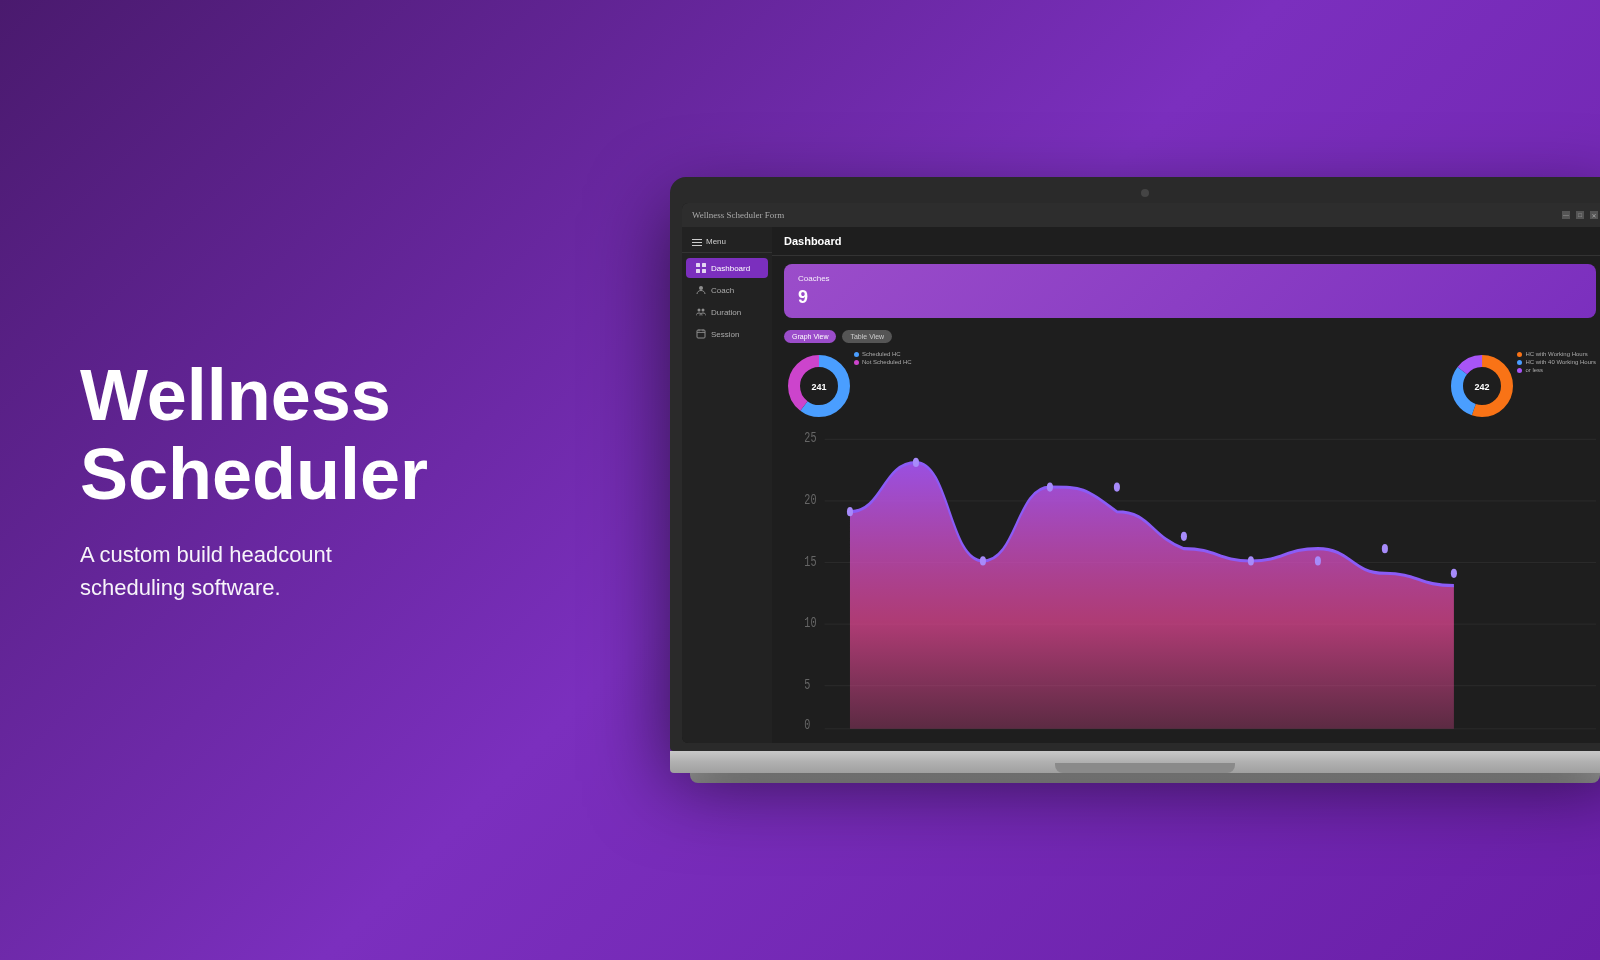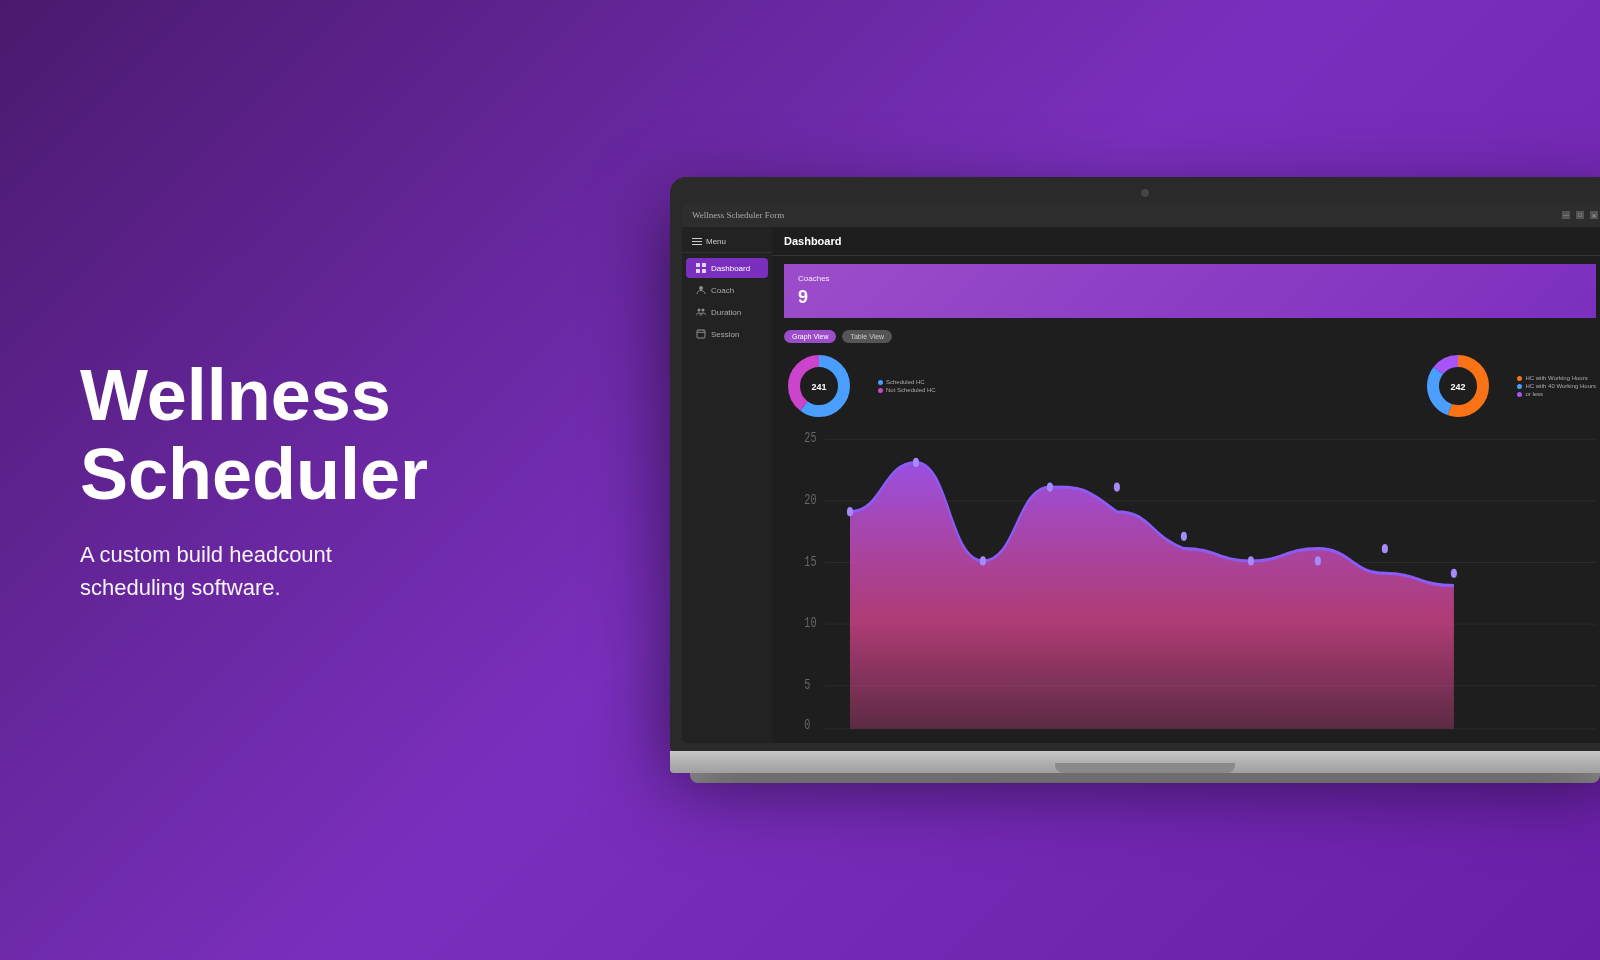--- a/index.html
+++ b/index.html
@@ -159,21 +159,21 @@
       display: flex;
       flex-direction: column;
       padding: 6px 0;
     }
 
     .sidebar-menu-header {
       padding: 4px 10px 6px 10px;
       font-size: 8px;
       color: #ccc;
       display: flex;
-      align-items: center;
+      align-items: flex-end;
       gap: 4px;
       border-bottom: 1px solid #333;
       margin-bottom: 4px;
     }
 
     .menu-icon {
       display: flex;
       flex-direction: column;
       gap: 1.5px;
     }
@@ -226,21 +226,21 @@
 
     .stats-cards {
       display: flex;
       gap: 8px;
       padding: 8px 12px;
     }
 
     .stat-card {
       flex: 1;
       padding: 10px 14px;
-      border-radius: 0;
+      border-radius: 8px;
       color: white;
     }
 
     .stat-card.purple {
       background: linear-gradient(135deg, #9b4dca, #7b2fbe);
     }
 
     .stat-card.violet {
       background: linear-gradient(135deg, #a855f7, #7c3aed);
     }
@@ -294,22 +294,21 @@
     }
 
     .donut-charts-row {
       display: flex;
       gap: 20px;
       align-items: center;
     }
 
     .donut-chart-container {
       display: flex;
-      align-items: center;
-      gap: 24px;
+      gap: 0;
     }
 
     .donut-svg {
       width: 70px;
       height: 70px;
     }
 
     .donut-legend {
       font-size: 6px;
       color: #aaa;

